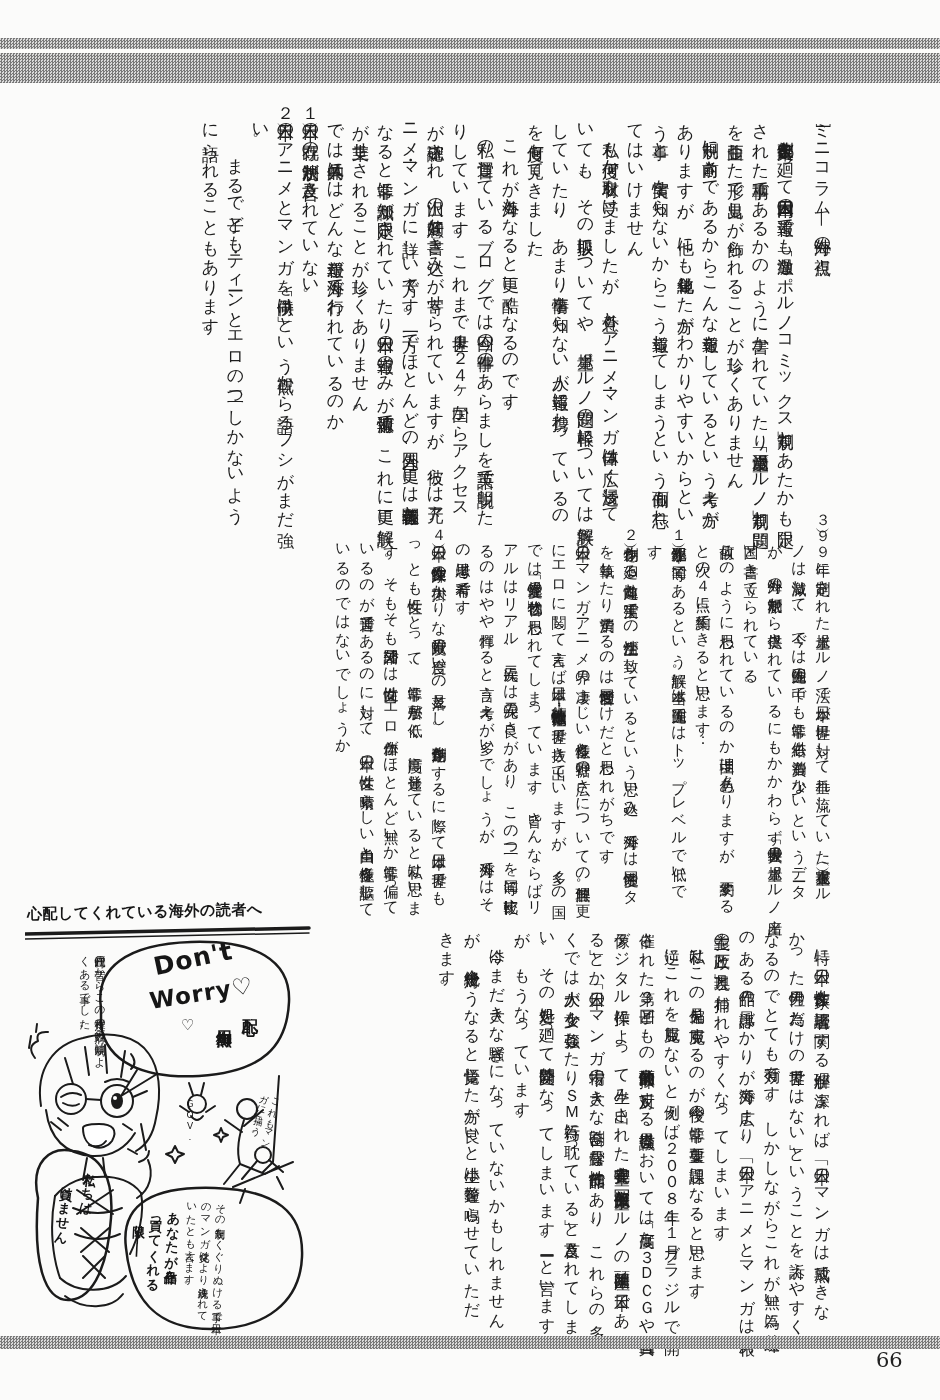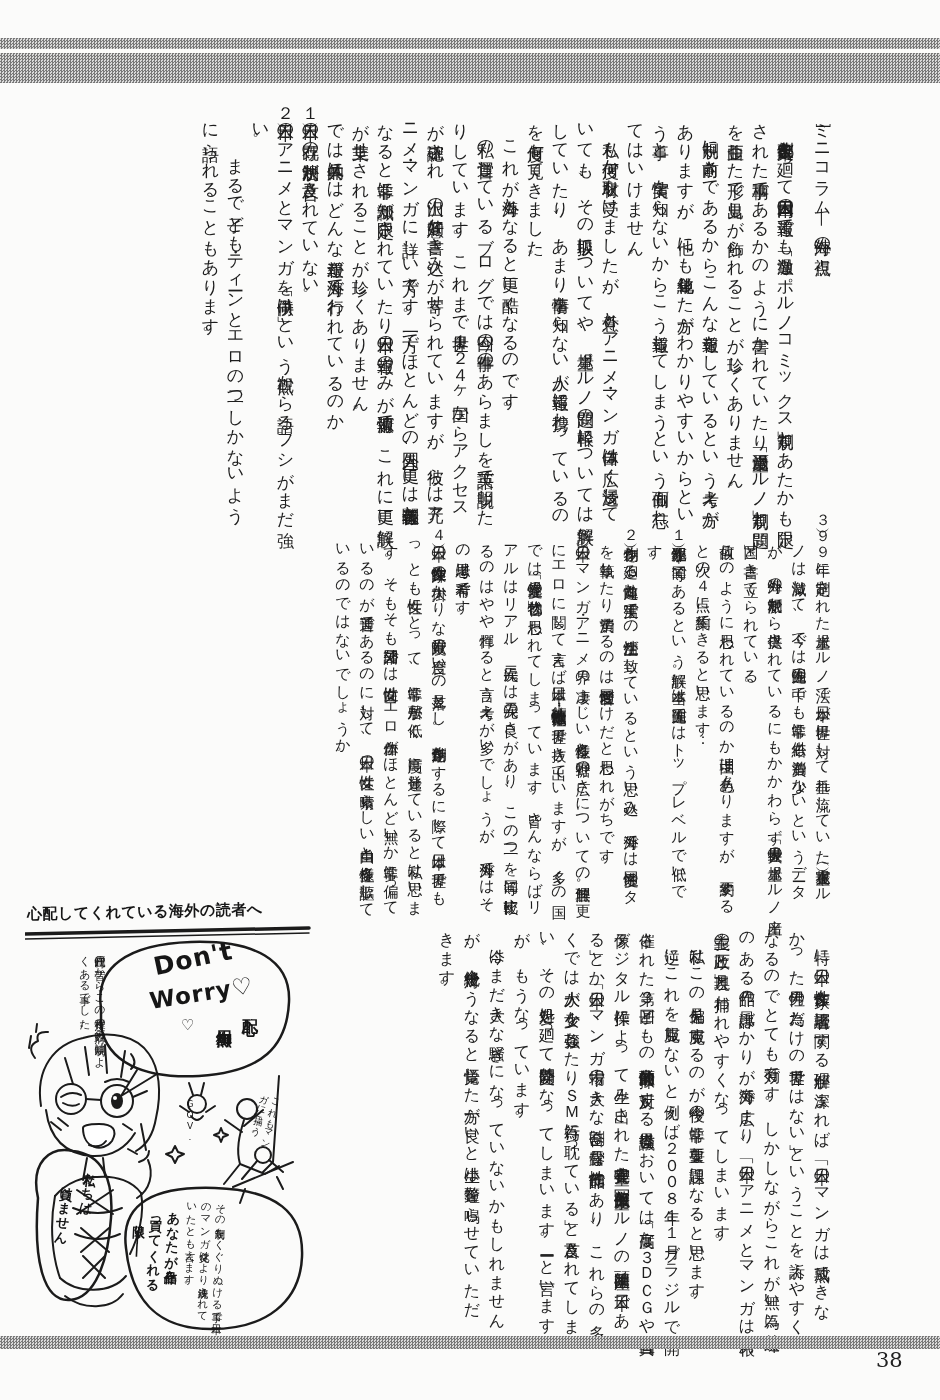--- a/index.html
+++ b/index.html
@@ -208,15 +208,15 @@
     <div class="vtext left-b2">負けません</div>
     <div class="vtext bottom-small">その規制をくぐりぬける事で日本のマンガ文化はより洗練されていたとも言えます。</div>
     <div class="vtext big-1">あなたが作品を</div>
     <div class="vtext big-2">買ってくれる</div>
     <div class="vtext big-3">限り――</div>
     <div class="vtext gov-label">GOV.</div>
     <div class="vtext margin-note">これもマンガに描こう。</div>
   </div>
 
   <div class="halftone stripe-bottom"></div>
-  <div class="page-number">38</div>
+  <div class="page-number">66</div>
 
 </div>
 
 </body></html>

